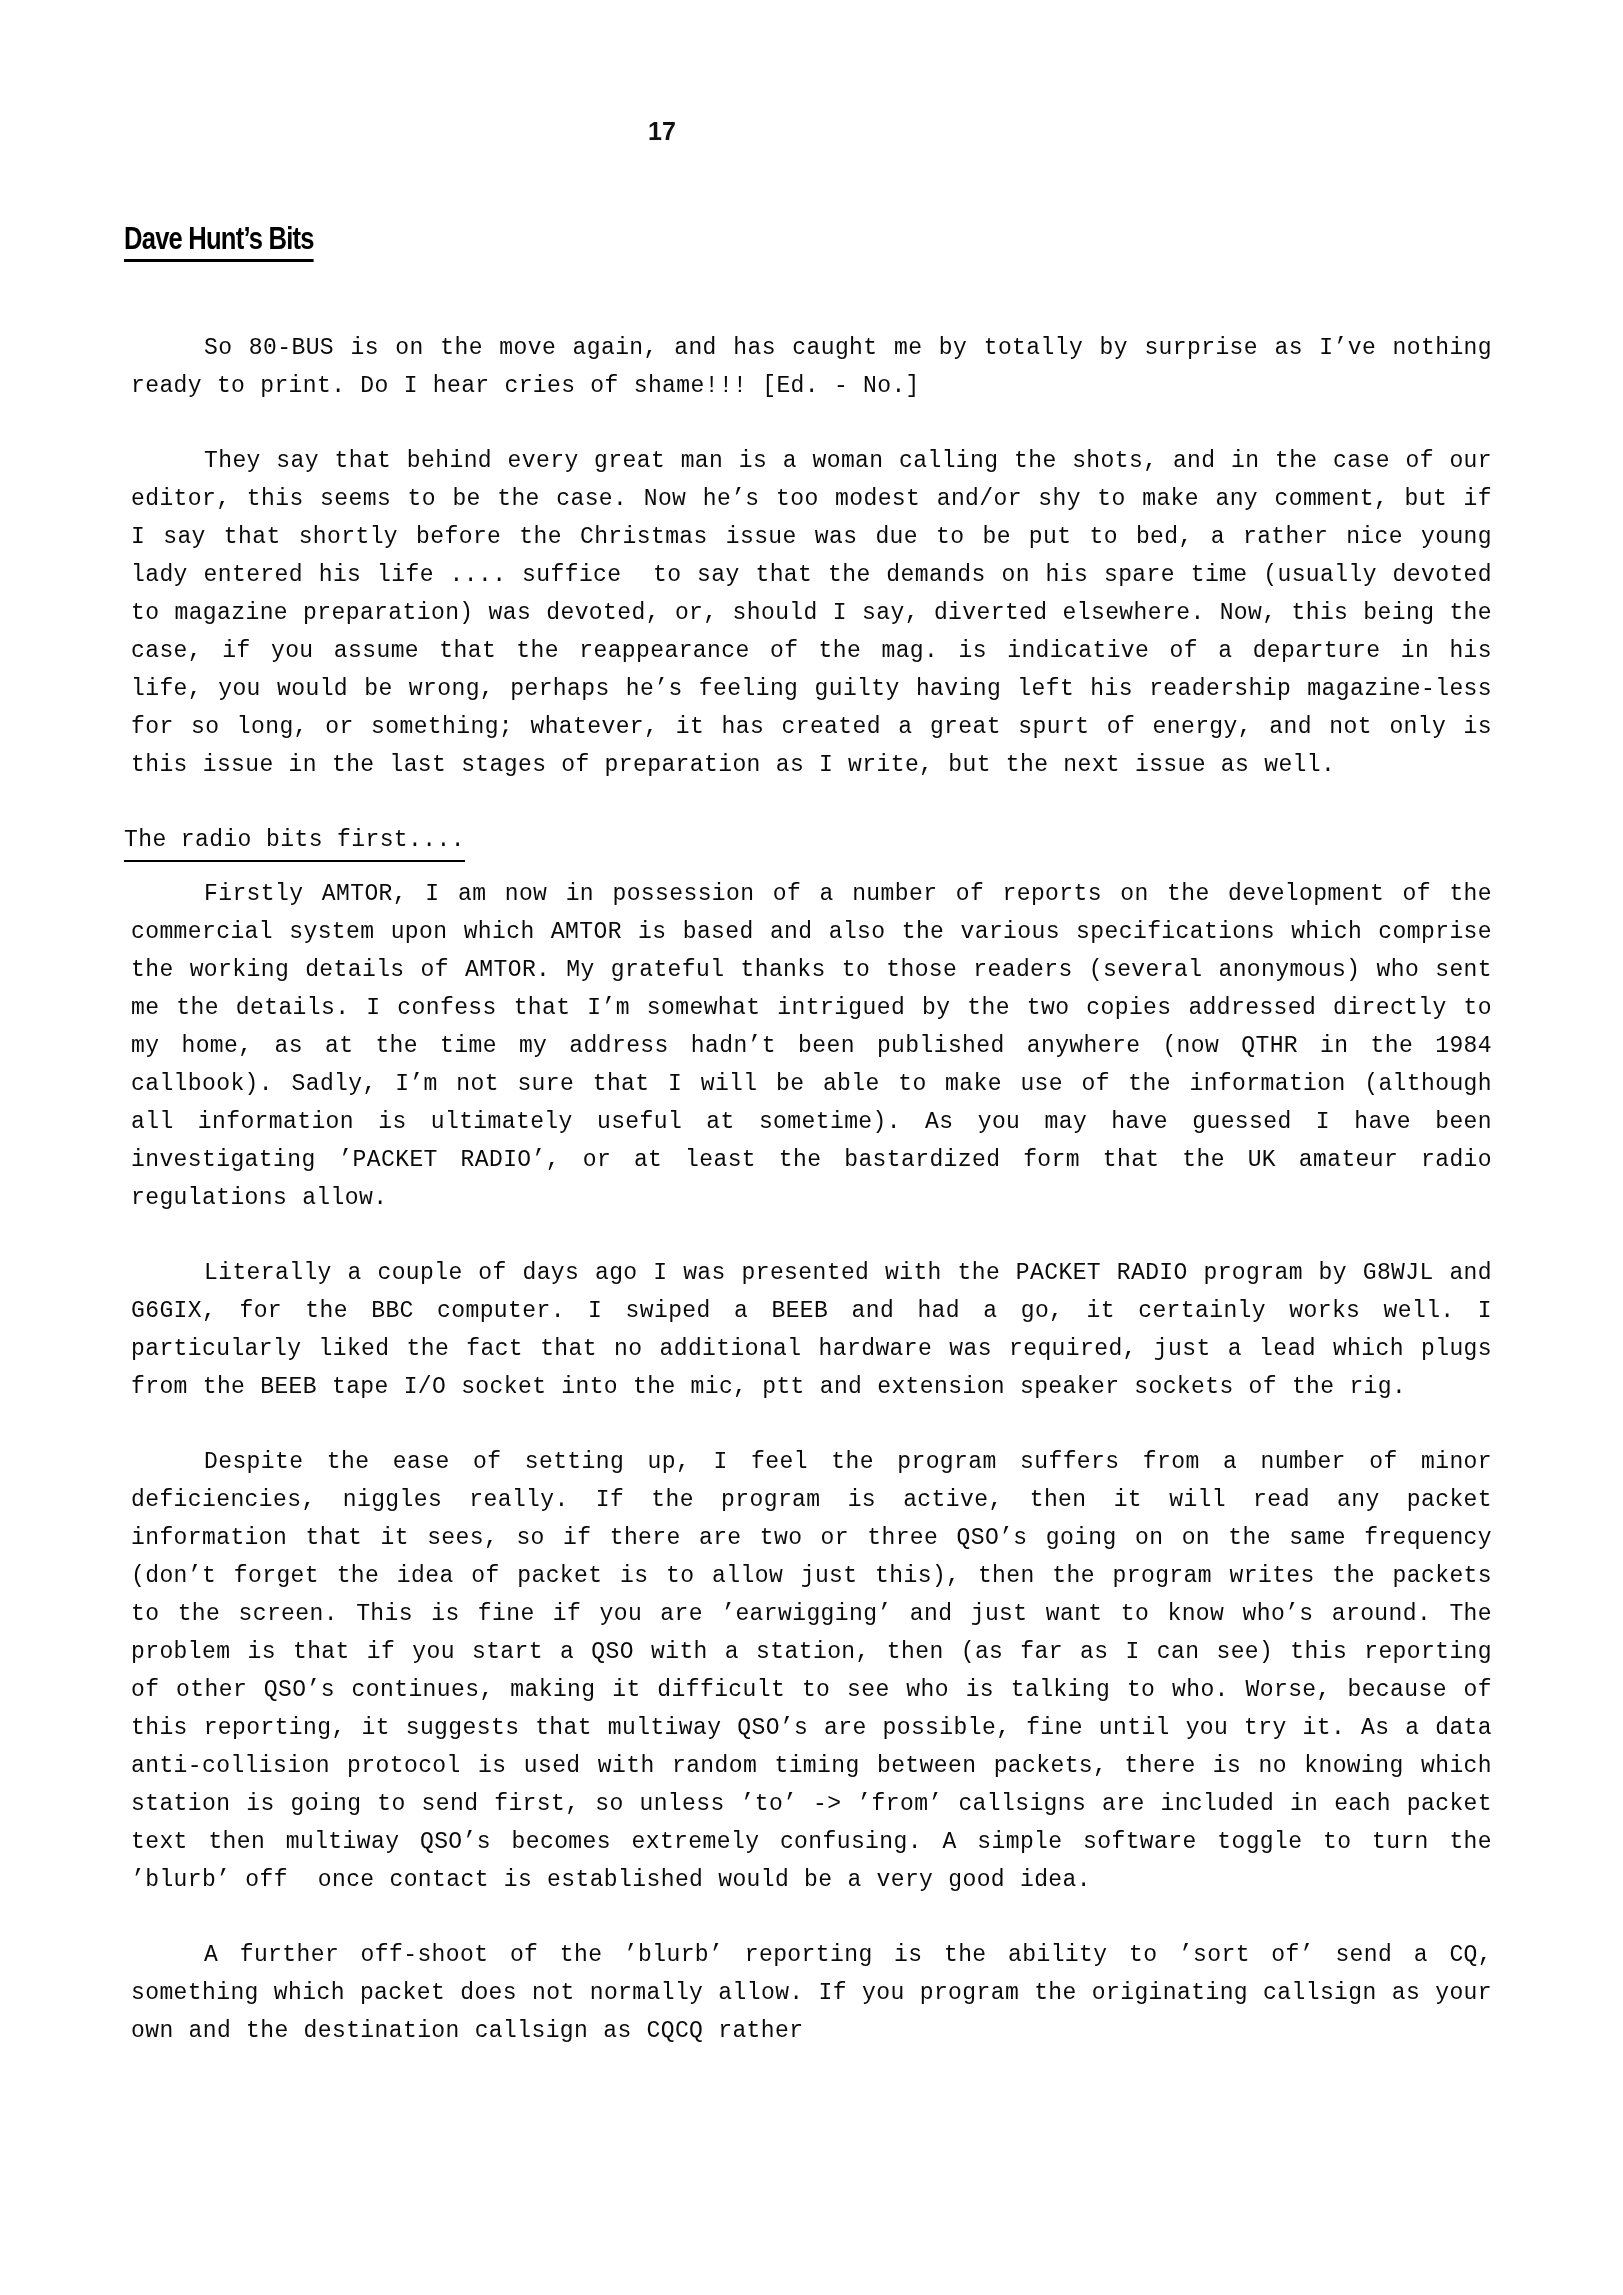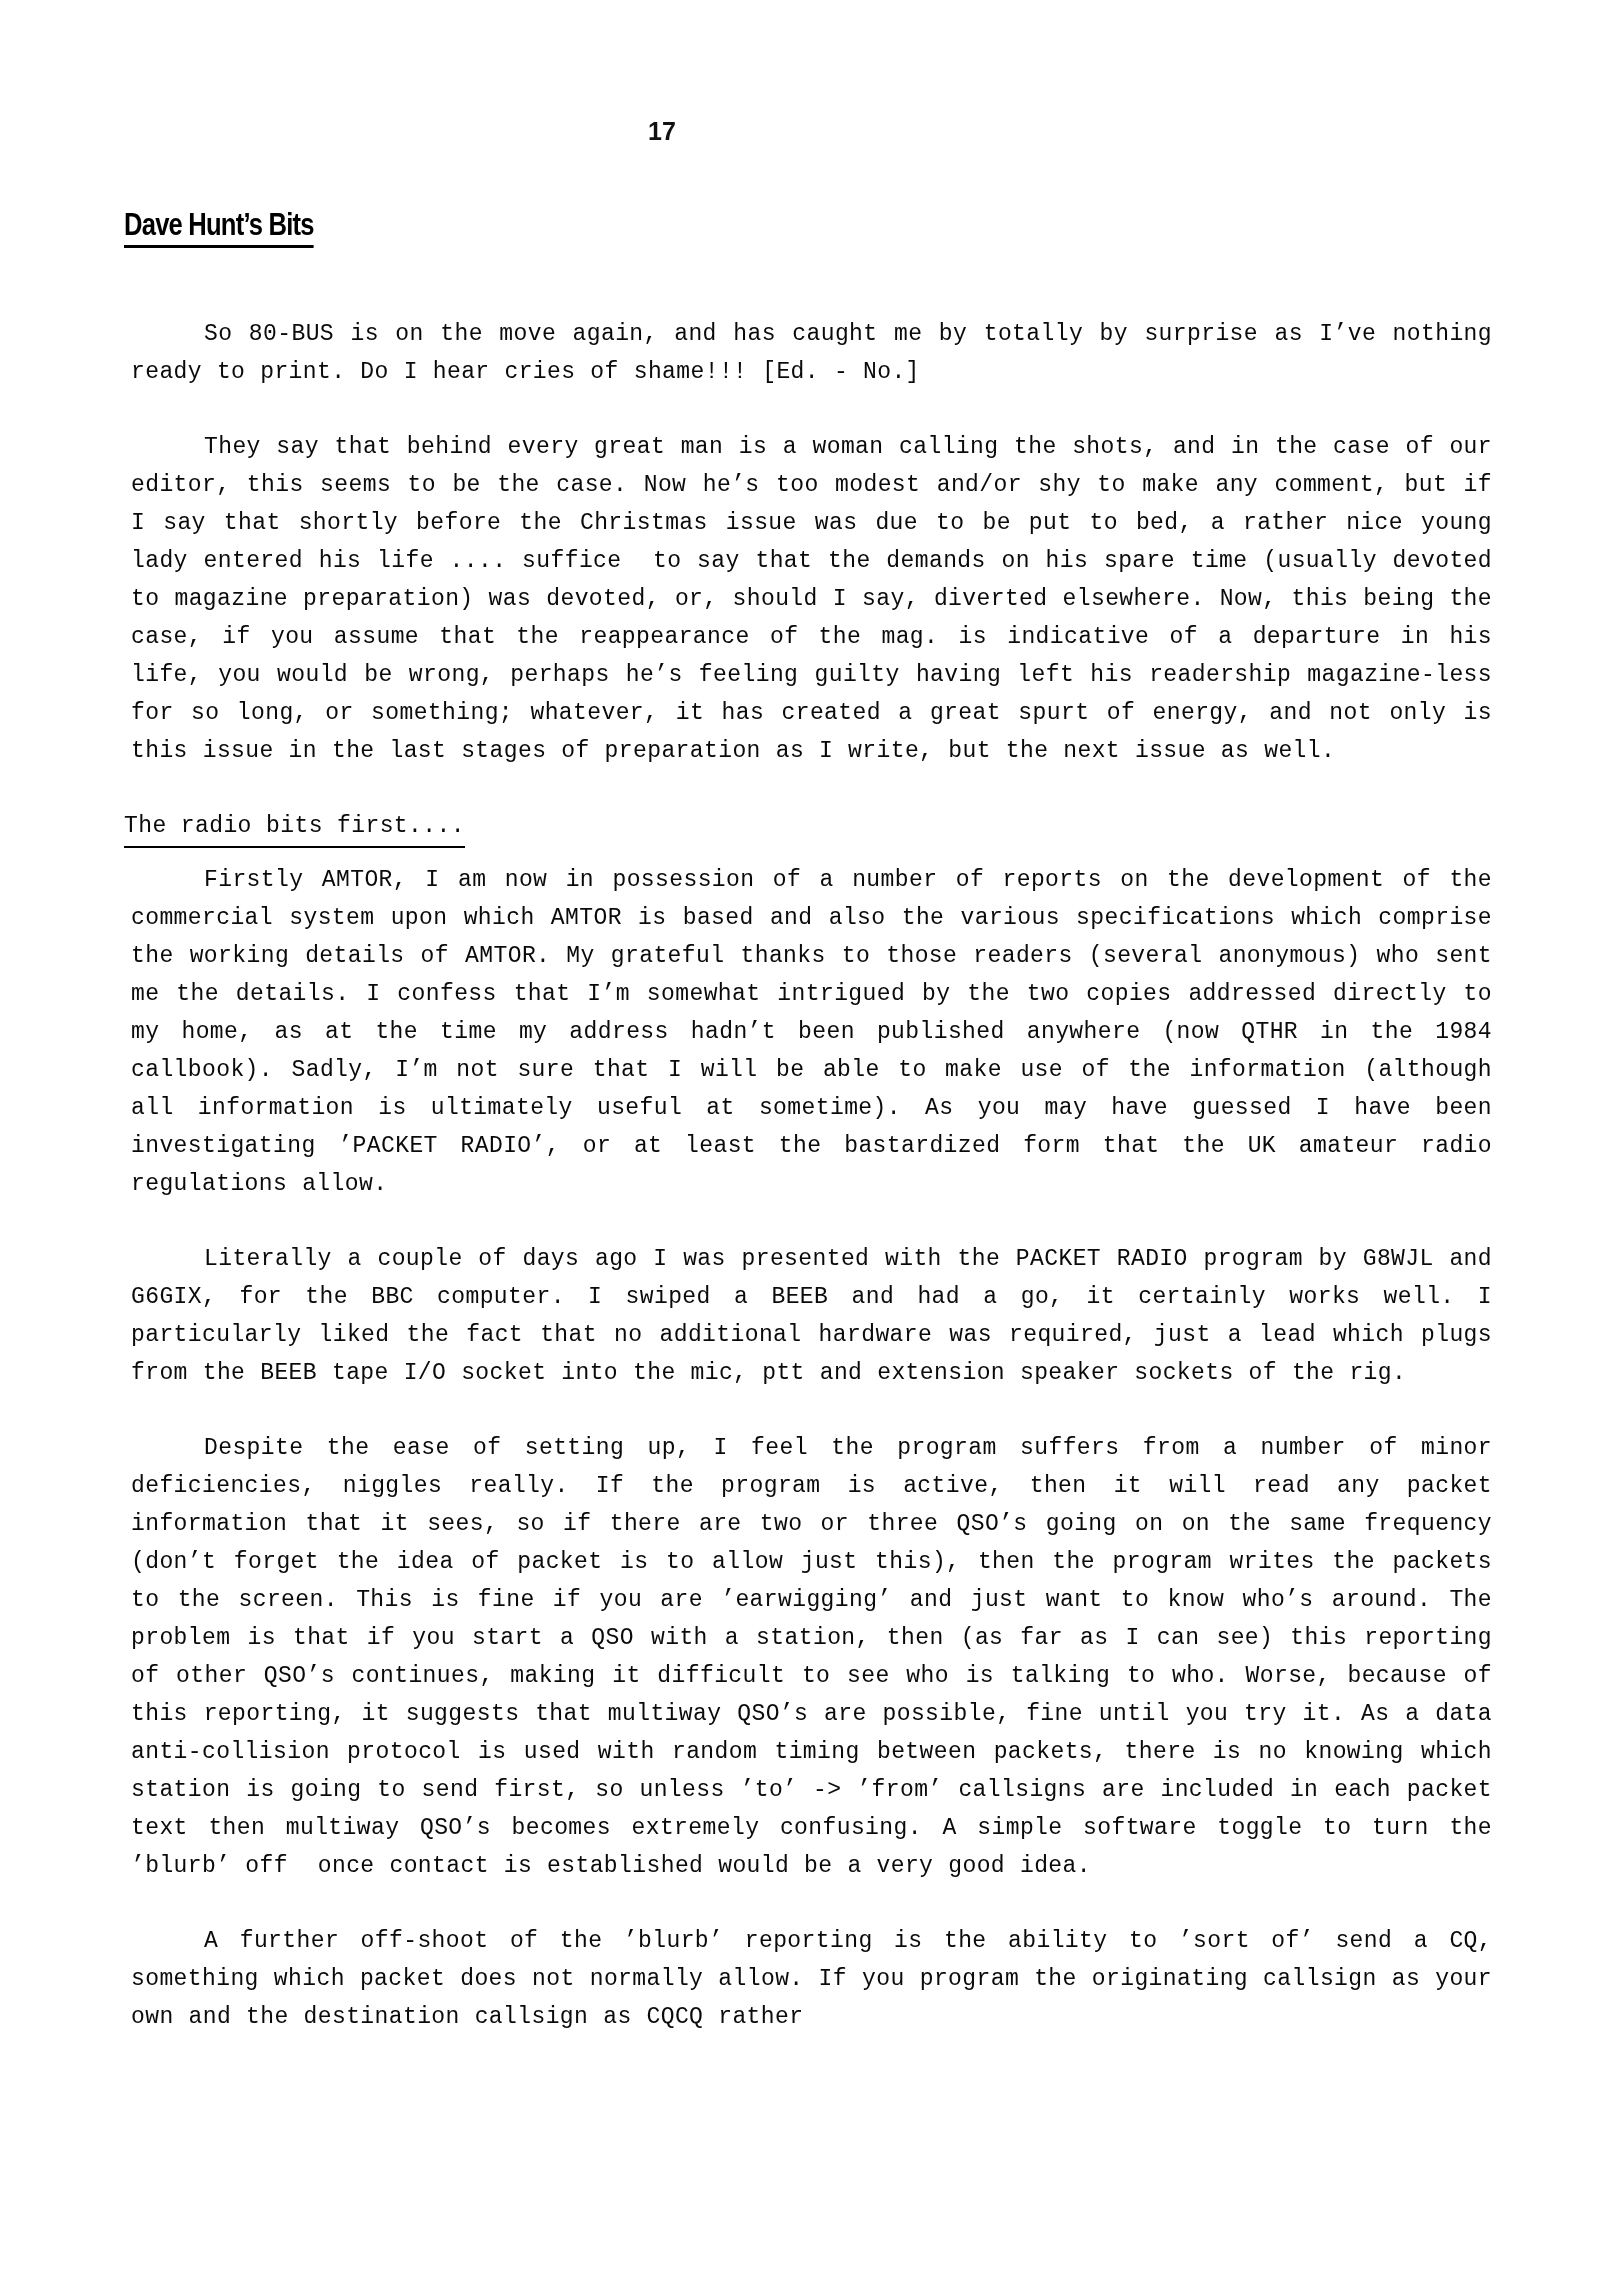--- a/index.html
+++ b/index.html
@@ -32,21 +32,21 @@
     font-weight: 700;
     font-size: 25px;
     letter-spacing: 0px;
     color: #111;
   }
 
   
   .column {
     position: absolute;
     left: 124px;
-    top: 208px;
+    top: 222px;
     width: 1368px;
   }
 
   
   .article-heading {
     font-family: "Liberation Sans", sans-serif;
     font-weight: 700;
     font-size: 32px;
     letter-spacing: -1px;
     transform: scaleX(0.80);

